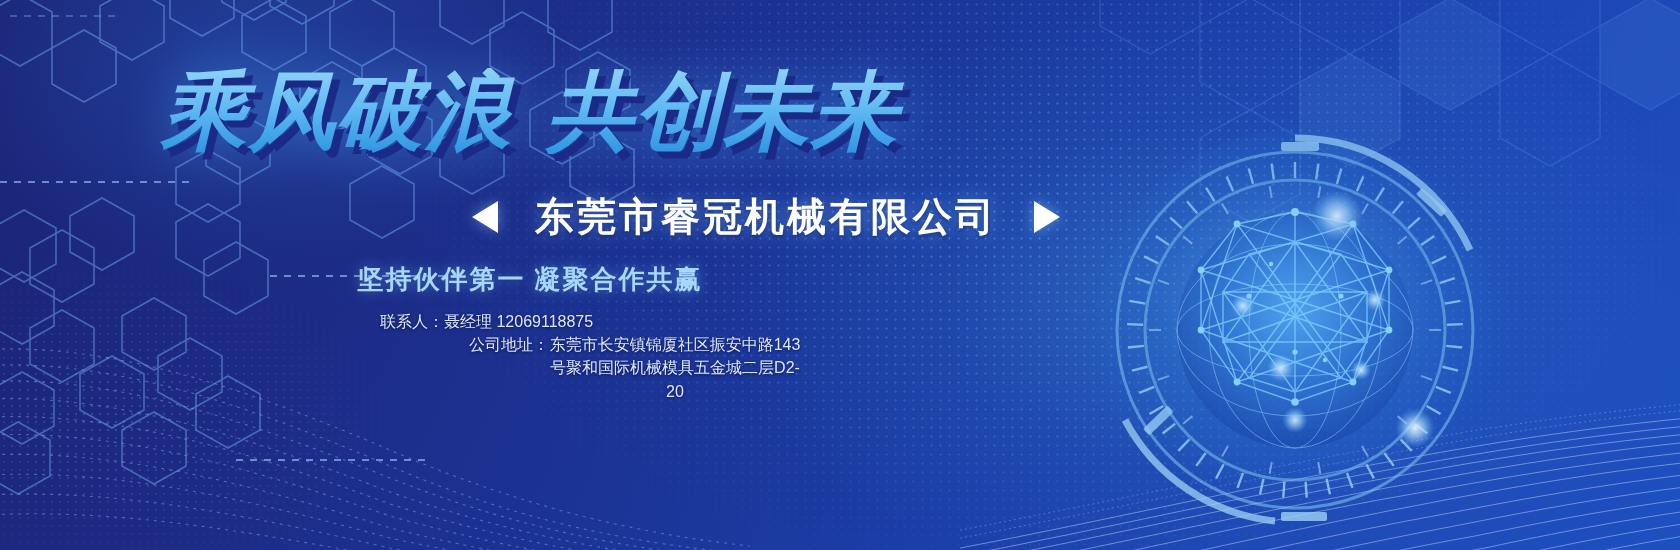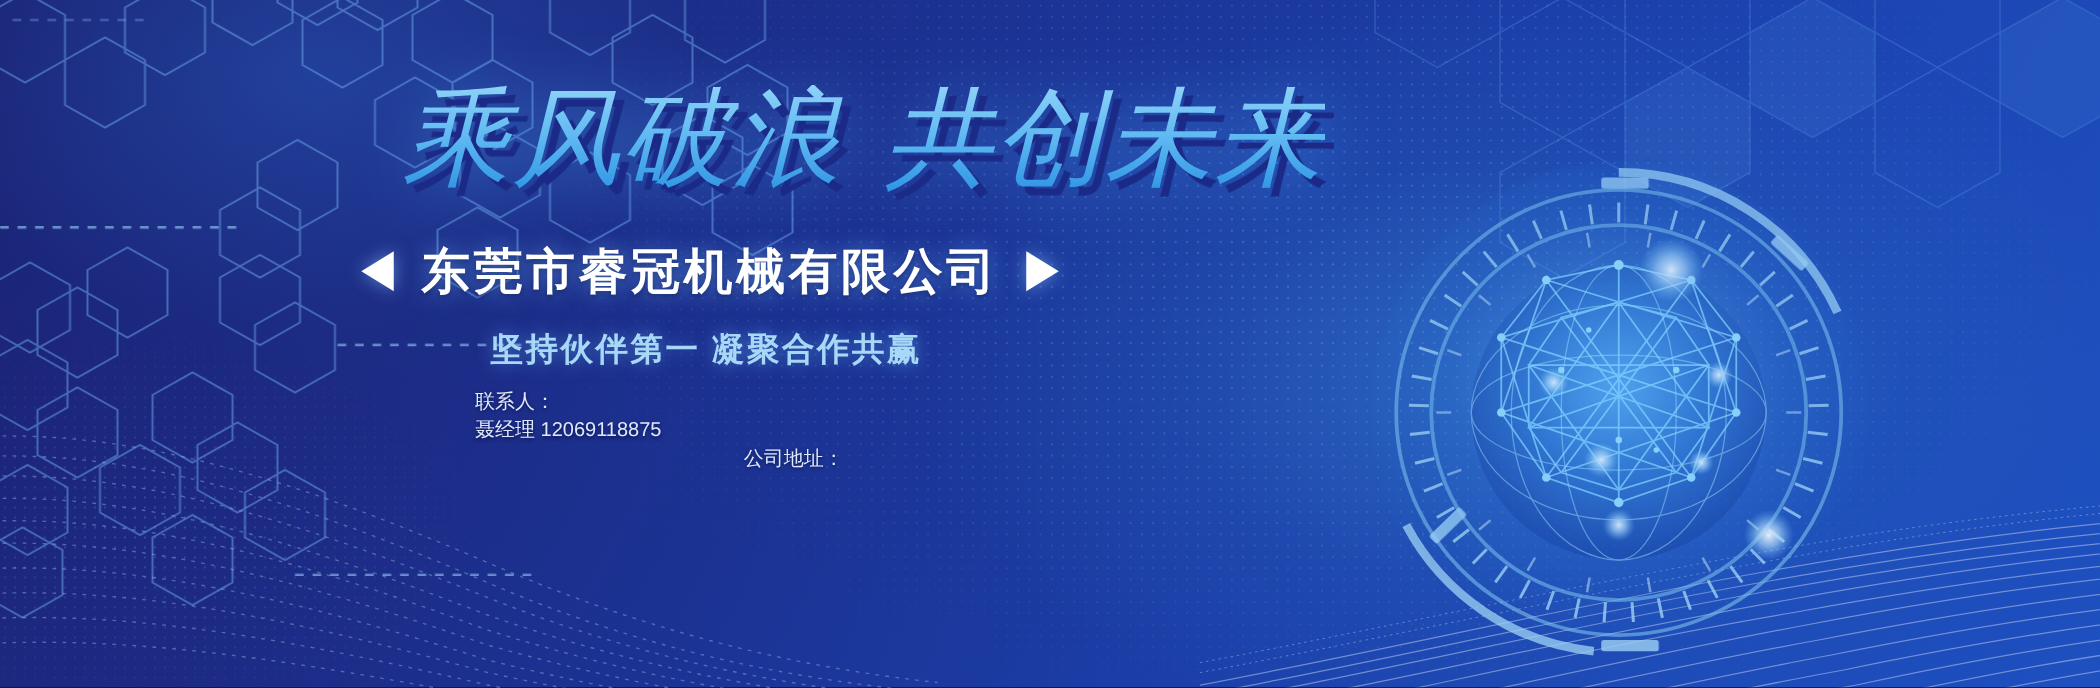--- a/index.html
+++ b/index.html
@@ -45,45 +45,44 @@
     position: absolute;
     left: 0; top: 0;
     width: 1060px;
     height: 550px;
   }
 
   .main-title {
     position: absolute;
     left: 0; top: 68px;
     width: 1060px;
-    text-align: right;
+    text-align: center;
     font-size: 86px;
     line-height: 1;
-    font-weight: 400;
+    font-weight: 700;
     font-style: italic;
     letter-spacing: 2px;
     color: #59b4ef;
     background: linear-gradient(180deg, #8ed2f8 0%, #62bbf2 45%, #2f95e4 100%);
     -webkit-background-clip: text;
             background-clip: text;
     -webkit-text-fill-color: transparent;
     filter: drop-shadow(7px 7px 0 #1a2a86) drop-shadow(0 0 26px rgba(70,150,230,0.45));
     white-space: nowrap;
   }
   .main-title .gap { display: inline-block; width: 34px; }
 
   .company-row {
     position: absolute;
     left: 0; top: 190px;
     width: 1060px;
     display: flex;
     align-items: center;
-    justify-content: center;
-    gap: 22px;
-    margin-left: 38px;
+    justify-content: flex-end;
+    gap: 37px;
   }
   .tri {
     width: 0; height: 0;
     border-top: 16px solid transparent;
     border-bottom: 16px solid transparent;
     filter: drop-shadow(0 0 7px rgba(140,200,255,0.55));
   }
   .tri-left  { border-right: 26px solid #ffffff; }
   .tri-right { border-left: 26px solid #ffffff; }
   .company-name {
@@ -99,37 +98,35 @@
     position: absolute;
     left: 0; top: 262px;
     width: 1060px;
     text-align: center;
     font-size: 26px;
     font-weight: 700;
     letter-spacing: 2px;
     color: #a8d8f7;
     text-shadow: 0 0 14px rgba(110,185,250,0.5);
     white-space: nowrap;
-    margin-left: 35px;
   }
 
   .contact {
     position: absolute;
     left: 380px; top: 310px;
     width: 510px;
     color: #dfe9fb;
     font-size: 16px;
     line-height: 1.45;
   }
   .contact-line {
     display: flex;
     justify-content: flex-start;
     white-space: nowrap;
     text-shadow: 0 1px 3px rgba(6,14,60,0.8);
-    flex-direction: column;
   }
   .addr-line {
     display: flex;
     justify-content: center;
     text-shadow: 0 1px 3px rgba(6,14,60,0.8);
     text-align: center;
   }
   .addr-label { flex: none; white-space: nowrap; }
   .addr-value { width: 252px; word-break: break-all; }
 
@@ -430,17 +427,18 @@
 
     <div class="slogan">坚持伙伴第一 凝聚合作共赢</div>
 
     <div class="contact">
       <div class="contact-line">
         <span>联系人：</span>
           <span>聂经理 12069118875</span>
       </div>
       <div class="addr-line">
         <span class="addr-label">公司地址：</span>
+          <span class="addr-value">东莞市长安镇锦厦社区振安中路143号聚和国际机械模具五金城二层D2-20</span>
       </div>
     </div>
 
   </div>
 </div>
 
 </body></html>

